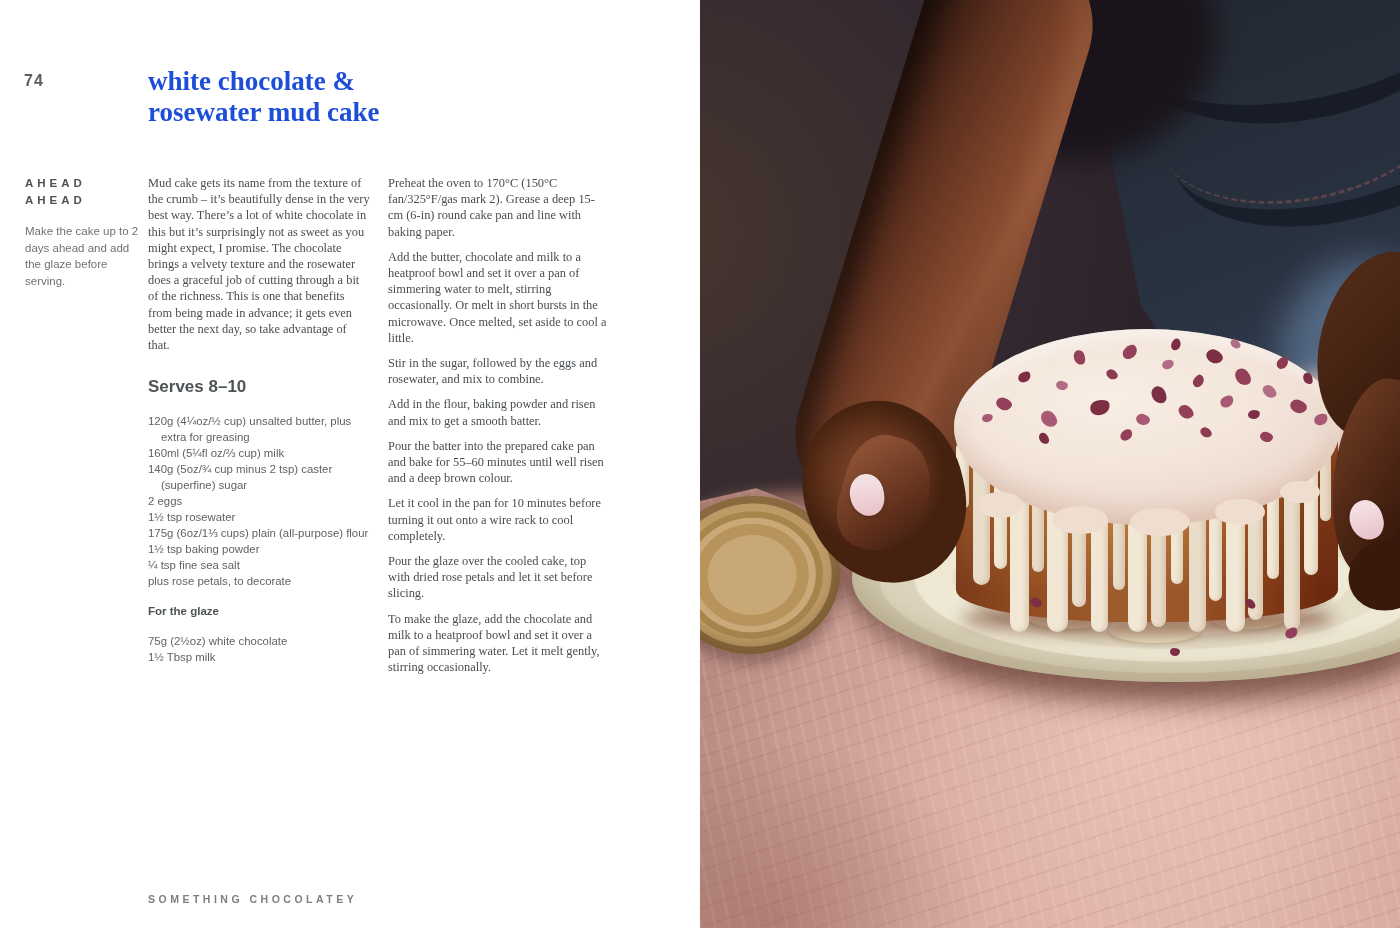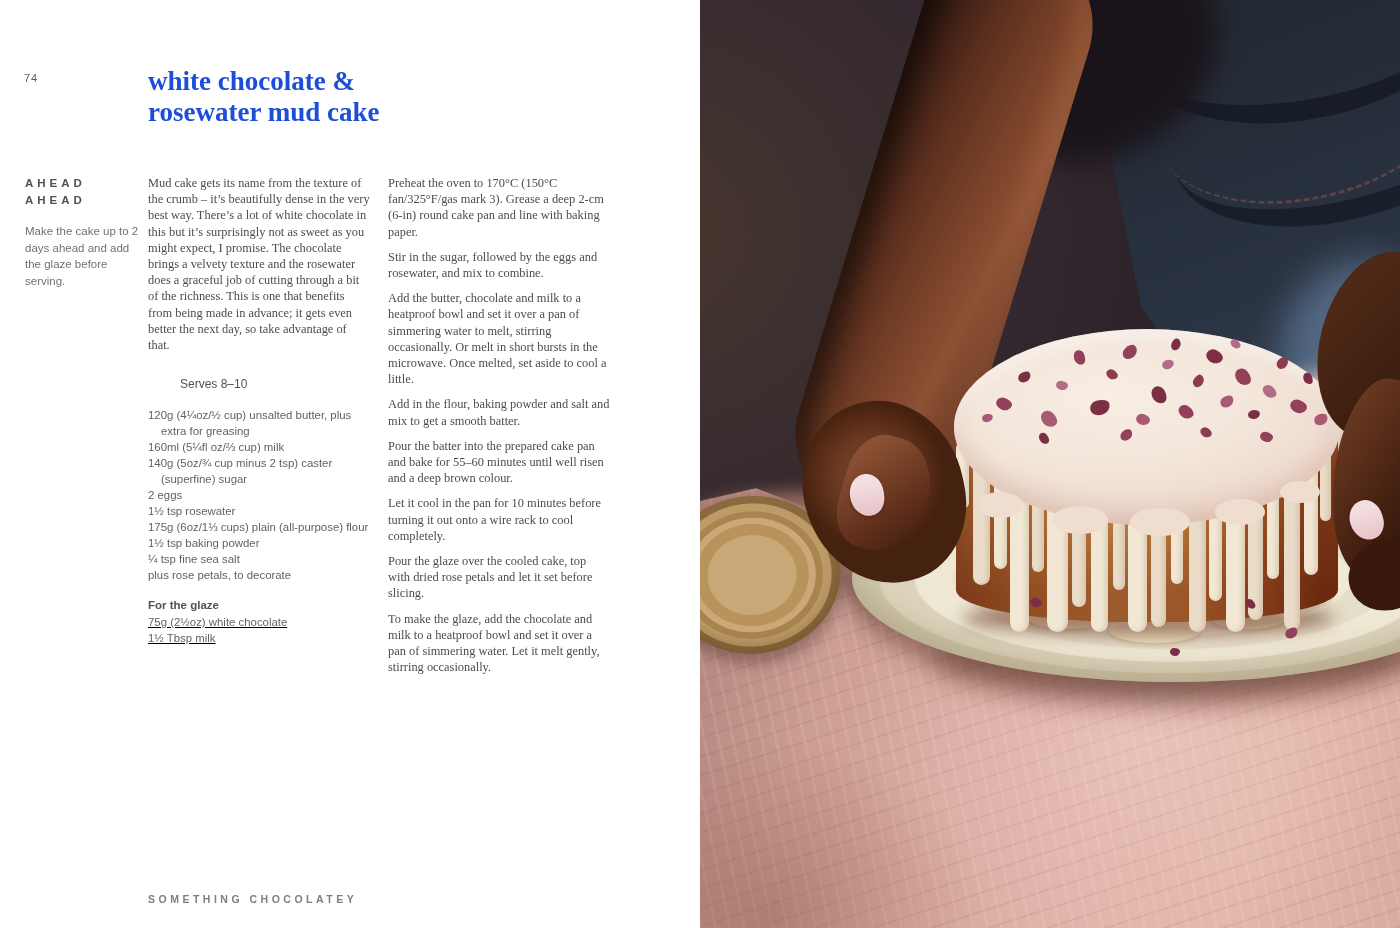--- a/index.html
+++ b/index.html
@@ -1,35 +1,35 @@
 <!DOCTYPE html>
 <html><head>
 <meta charset="utf-8">
 <style>
   * { margin:0; padding:0; box-sizing:border-box; }
   html,body { width:1400px; height:928px; background:#fff; }
   #spread { position:relative; width:1400px; height:928px; overflow:hidden; font-family:"Liberation Sans", sans-serif; }
 
   
   #page-left { position:absolute; left:0; top:0; width:700px; height:928px; background:#ffffff; }
-  .pagenum { position:absolute; left:24px; top:72px; font-size:11px; color:#5a5e61; letter-spacing:1px; }
+  .pagenum { position:absolute; left:24px; top:72px; font-size:16px; color:#5a5e61; letter-spacing:1px;font-weight:bold; }
   .title { position:absolute; left:148px; top:66px; font-family:"Liberation Serif", serif; font-weight:bold; font-size:27px; line-height:31px; color:#1d4ed8; }
   .sidebar { position:absolute; left:25px; top:175px; width:120px; }
   .sidebar-heading { font-size:11.5px; font-weight:bold; letter-spacing:4px; color:#4d5255; line-height:17px; }
   .sidebar-note { margin-top:14px; font-size:11.5px; line-height:16.5px; color:#6e7275; }
   .col { position:absolute; top:175px; width:222px; }
   #col-ingredients { left:148px; }
   #col-method { left:388px; }
   .serif-p { font-family:"Liberation Serif", serif; font-size:12.4px; line-height:16.2px; color:#484d51; }
   #col-method .serif-p { margin-bottom:9px; }
-  .serves { margin-top:24px; font-size:12px; font-weight:normal; color:#4e5356;margin-left:32px; }
+  .serves { margin-top:24px; font-size:17px; font-weight:bold; color:#4e5356; }
   .ing-list { margin-top:16px; list-style:none; }
   .ing-list li { font-size:11.4px; line-height:16px; color:#5f6366; padding-left:13px; text-indent:-13px; }
   .glaze-heading { margin-top:16px; font-size:11.5px; font-weight:bold; color:#4e5356; }
-  .glaze-list { margin-top:3px; list-style:none;text-decoration:underline; }
+  .glaze-list { margin-top:16px; list-style:none; }
   .glaze-list li { font-size:11.4px; line-height:16px; color:#5f6366; }
   .footer { position:absolute; left:148px; top:893px; font-size:10.5px; letter-spacing:3.5px; color:#7b7f82; font-weight:bold; }
 
   
   #photo { position:absolute; left:700px; top:0; width:700px; height:928px; overflow:hidden; background:#241c20; }
   #photo .abs { position:absolute; }
   .bg-dark { inset:0; background:radial-gradient(120% 90% at -5% 25%, #46362e 0%, #332830 42%, #251d22 75%, #1f181d 100%); }
   .denim { inset:0; clip-path:polygon(57% 0, 100% 0, 100% 51%, 89% 47.5%, 73% 44%, 63% 33%, 58% 14%);
            background:linear-gradient(160deg, #20262f 8%, #2a3342 42%, #39485d 68%, #54688a 88%, #7b95b2 100%); }
   .denim-fold { width:340px; height:180px; border-radius:50%; border-bottom:20px solid rgba(12,15,24,.55); }
@@ -112,24 +112,24 @@
           <li>plus rose petals, to decorate</li>
         </ul>
       <div class="glaze-heading">For the glaze</div>
       <ul class="glaze-list">
           <li>75g (2½oz) white chocolate</li>
           <li>1½ Tbsp milk</li>
         </ul>
     </div>
 
     <div class="col" id="col-method">
-        <p class="serif-p">Preheat the oven to 170°C (150°C fan/325°F/gas mark 3). Grease a deep 2-cm (6-in) round cake pan and line with baking paper.</p>
+        <p class="serif-p">Preheat the oven to 170°C (150°C fan/325°F/gas mark 2). Grease a deep 15-cm (6-in) round cake pan and line with baking paper.</p>
+        <p class="serif-p">Add the butter, chocolate and milk to a heatproof bowl and set it over a pan of simmering water to melt, stirring occasionally. Or melt in short bursts in the microwave. Once melted, set aside to cool a little.</p>
         <p class="serif-p">Stir in the sugar, followed by the eggs and rosewater, and mix to combine.</p>
-        <p class="serif-p">Add the butter, chocolate and milk to a heatproof bowl and set it over a pan of simmering water to melt, stirring occasionally. Or melt in short bursts in the microwave. Once melted, set aside to cool a little.</p>
-        <p class="serif-p">Add in the flour, baking powder and salt and mix to get a smooth batter.</p>
+        <p class="serif-p">Add in the flour, baking powder and risen and mix to get a smooth batter.</p>
         <p class="serif-p">Pour the batter into the prepared cake pan and bake for 55–60 minutes until well risen and a deep brown colour.</p>
         <p class="serif-p">Let it cool in the pan for 10 minutes before turning it out onto a wire rack to cool completely.</p>
         <p class="serif-p">Pour the glaze over the cooled cake, top with dried rose petals and let it set before slicing.</p>
         <p class="serif-p">To make the glaze, add the chocolate and milk to a heatproof bowl and set it over a pan of simmering water. Let it melt gently, stirring occasionally.</p>
       </div>
 
     <div class="footer">SOMETHING CHOCOLATEY</div>
   </div>
 
   <div id="photo">

